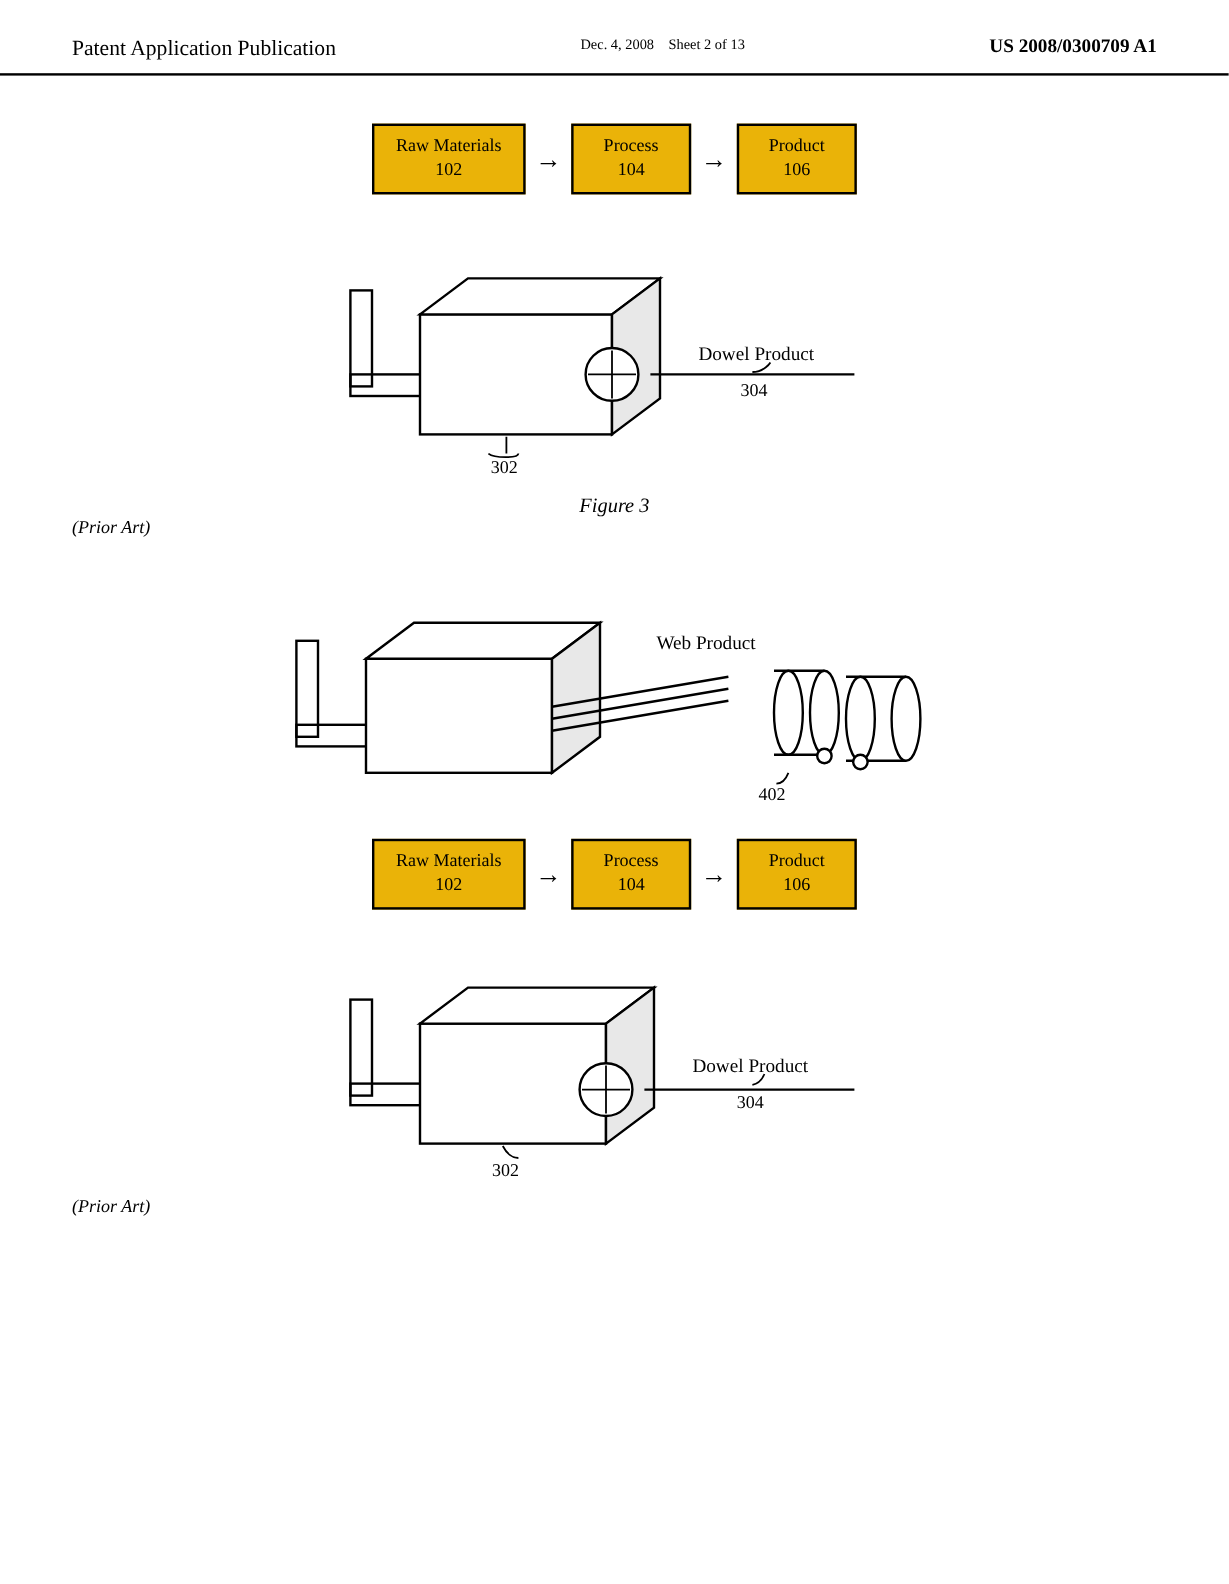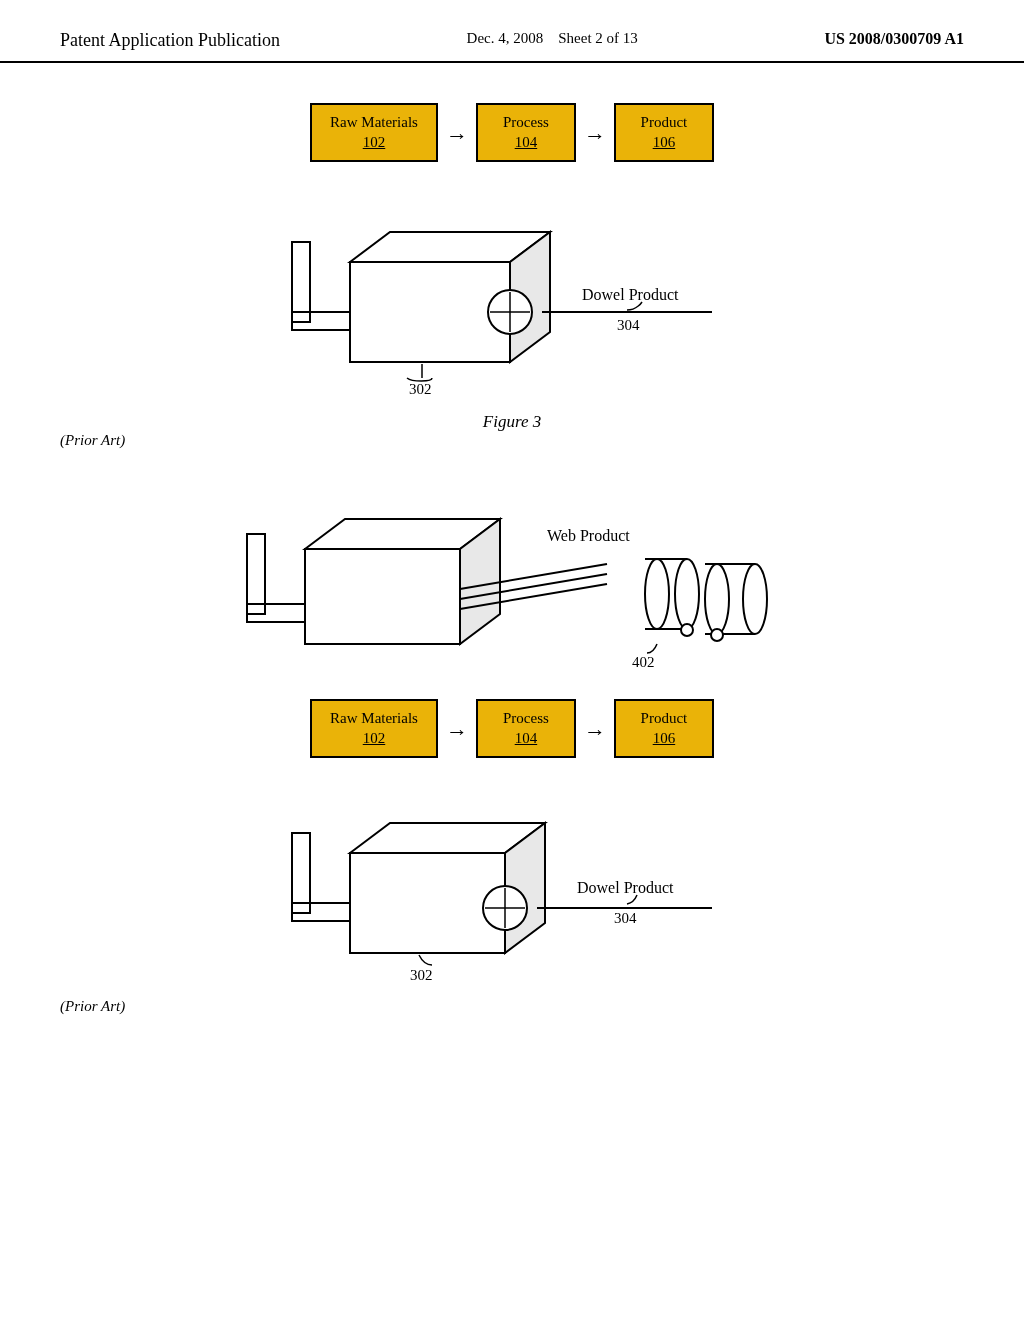--- a/index.html
+++ b/index.html
@@ -18,21 +18,21 @@
       justify-content: space-between;
       align-items: flex-start;
       padding: 30px 60px 10px 60px;
       border-bottom: 2px solid #000;
     }
     .header-left {
       font-size: 18px;
       font-weight: normal;
     }
     .header-center {
-      font-size: 15px;
+      font-size: 12px;
       text-align: center;
     }
     .header-right {
       font-size: 16px;
       font-weight: bold;
       text-align: center;
     }
 
     
     .content {
@@ -51,21 +51,20 @@
     .flow-box {
       border: 2px solid #000;
       padding: 8px 18px;
       text-align: center;
       min-width: 100px;
       font-size: 15px;
       line-height: 1.3;
       background: #eab308;
     }
     .flow-box .underline {
-      text-decoration: underline;
       display: block;
     }
     .arrow {
       font-size: 22px;
       margin: 0 8px;
       line-height: 1;
     }
 
     
     .figure-label {

